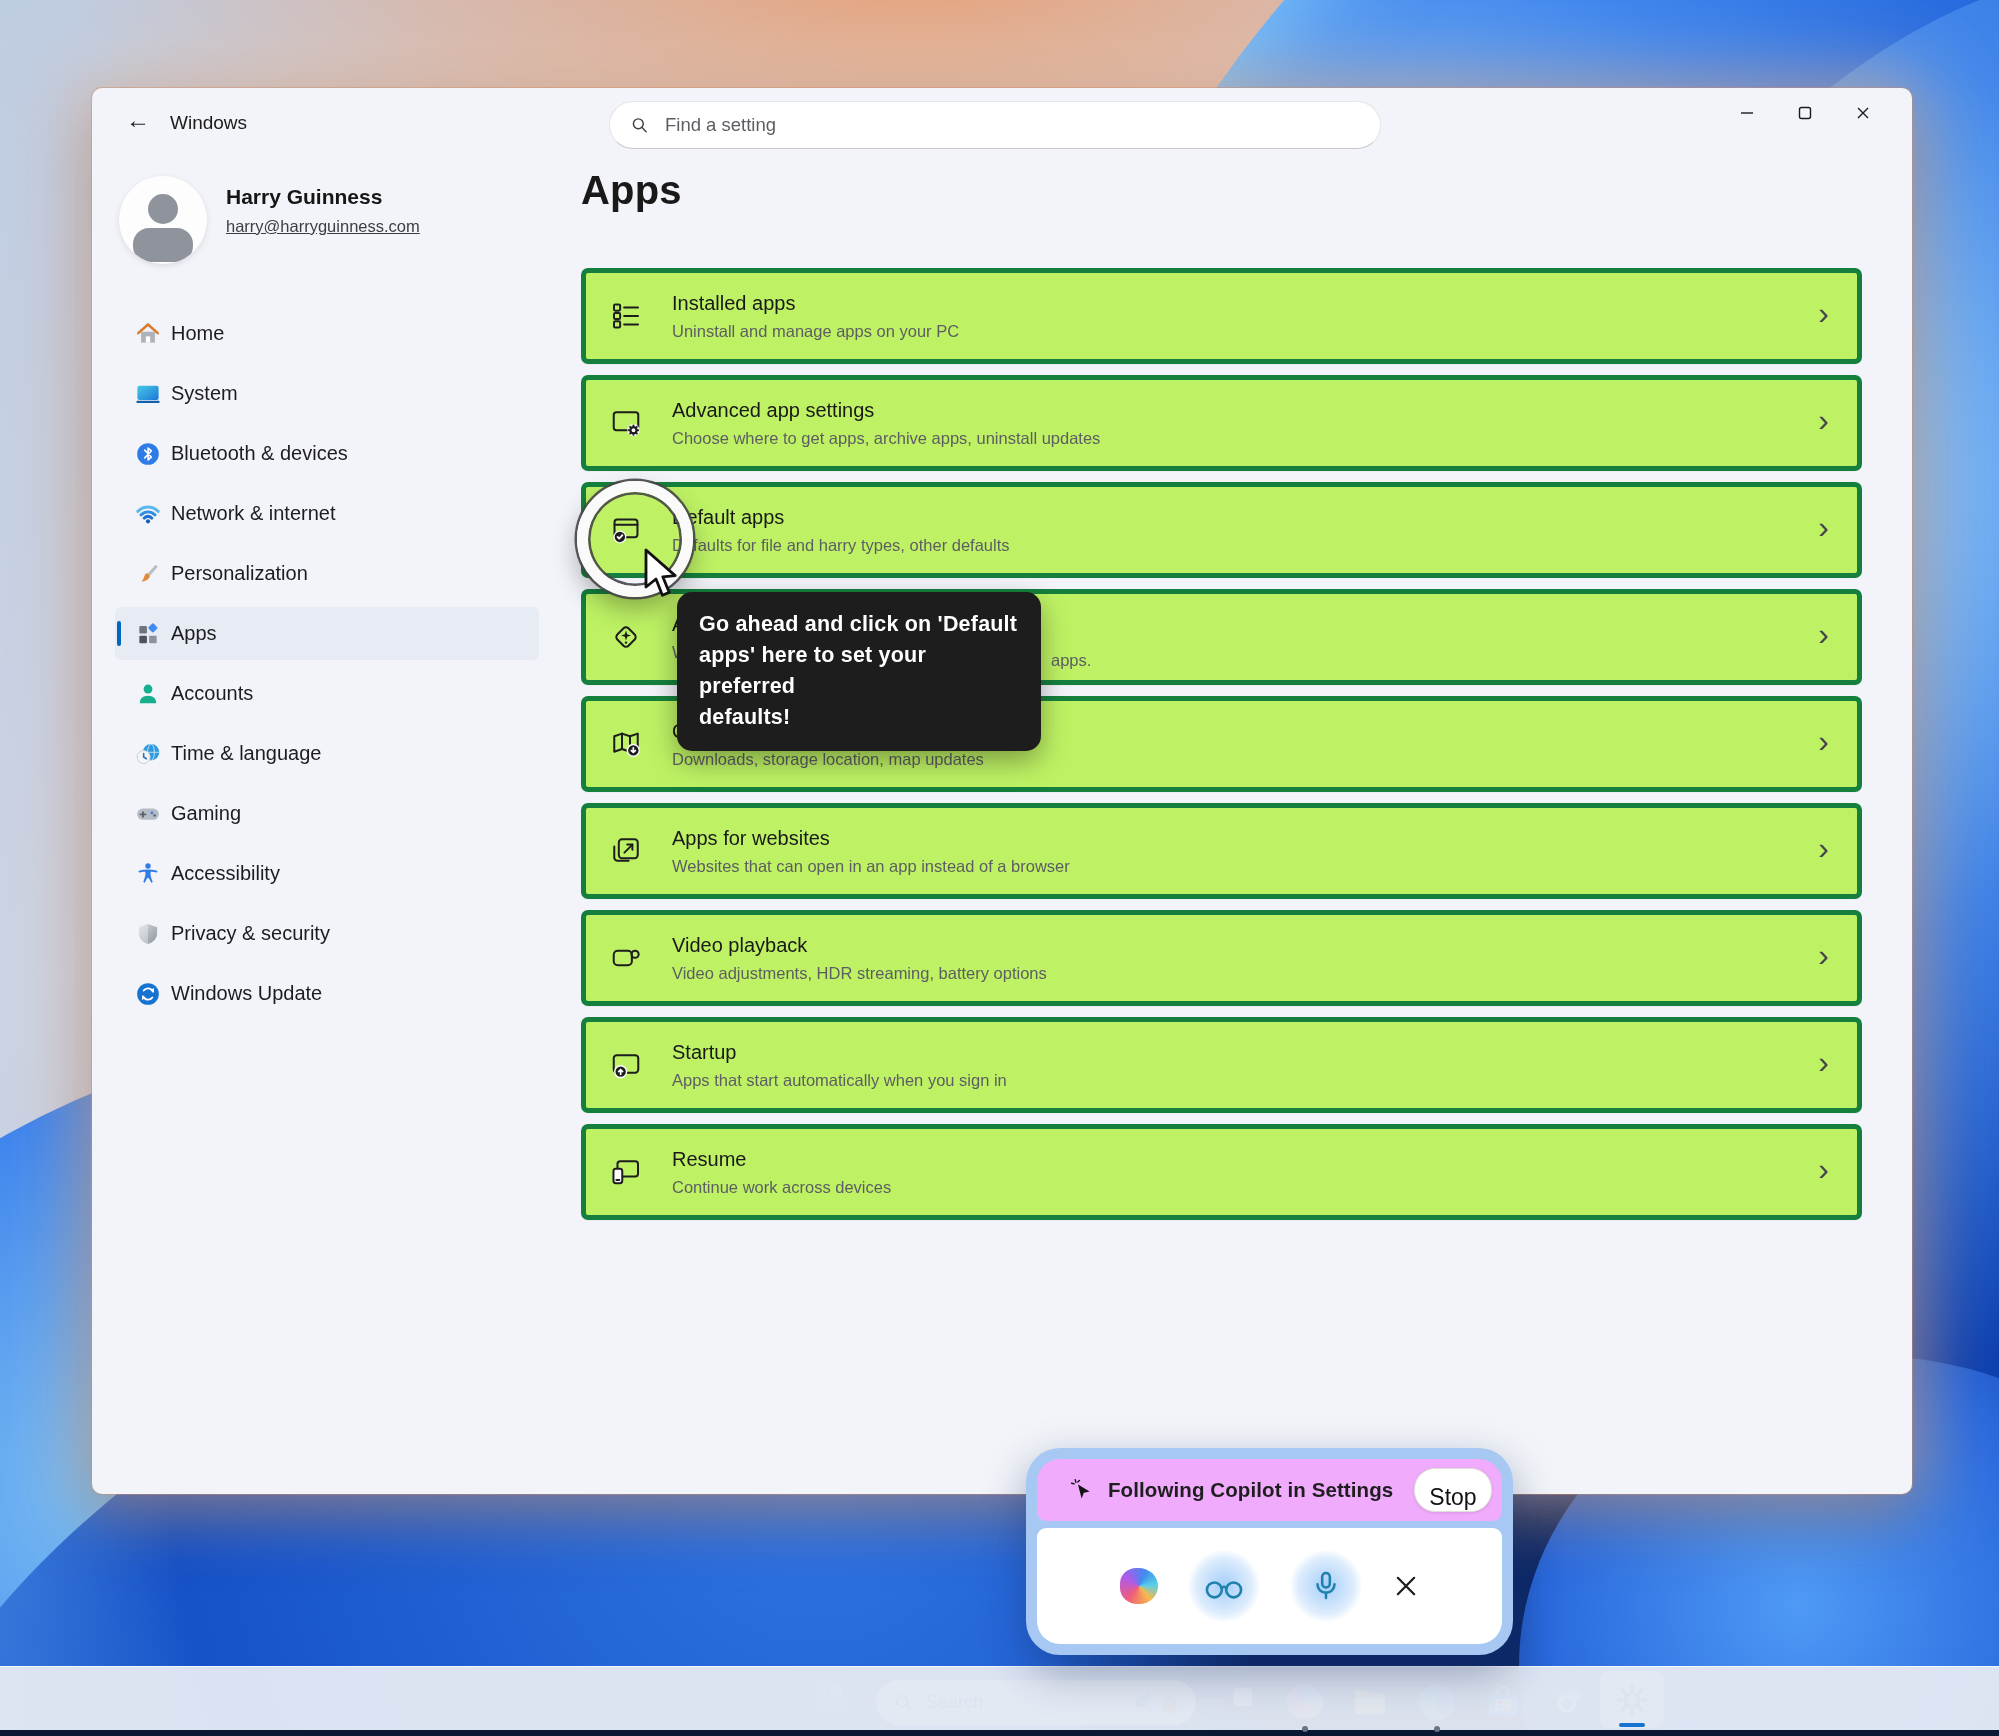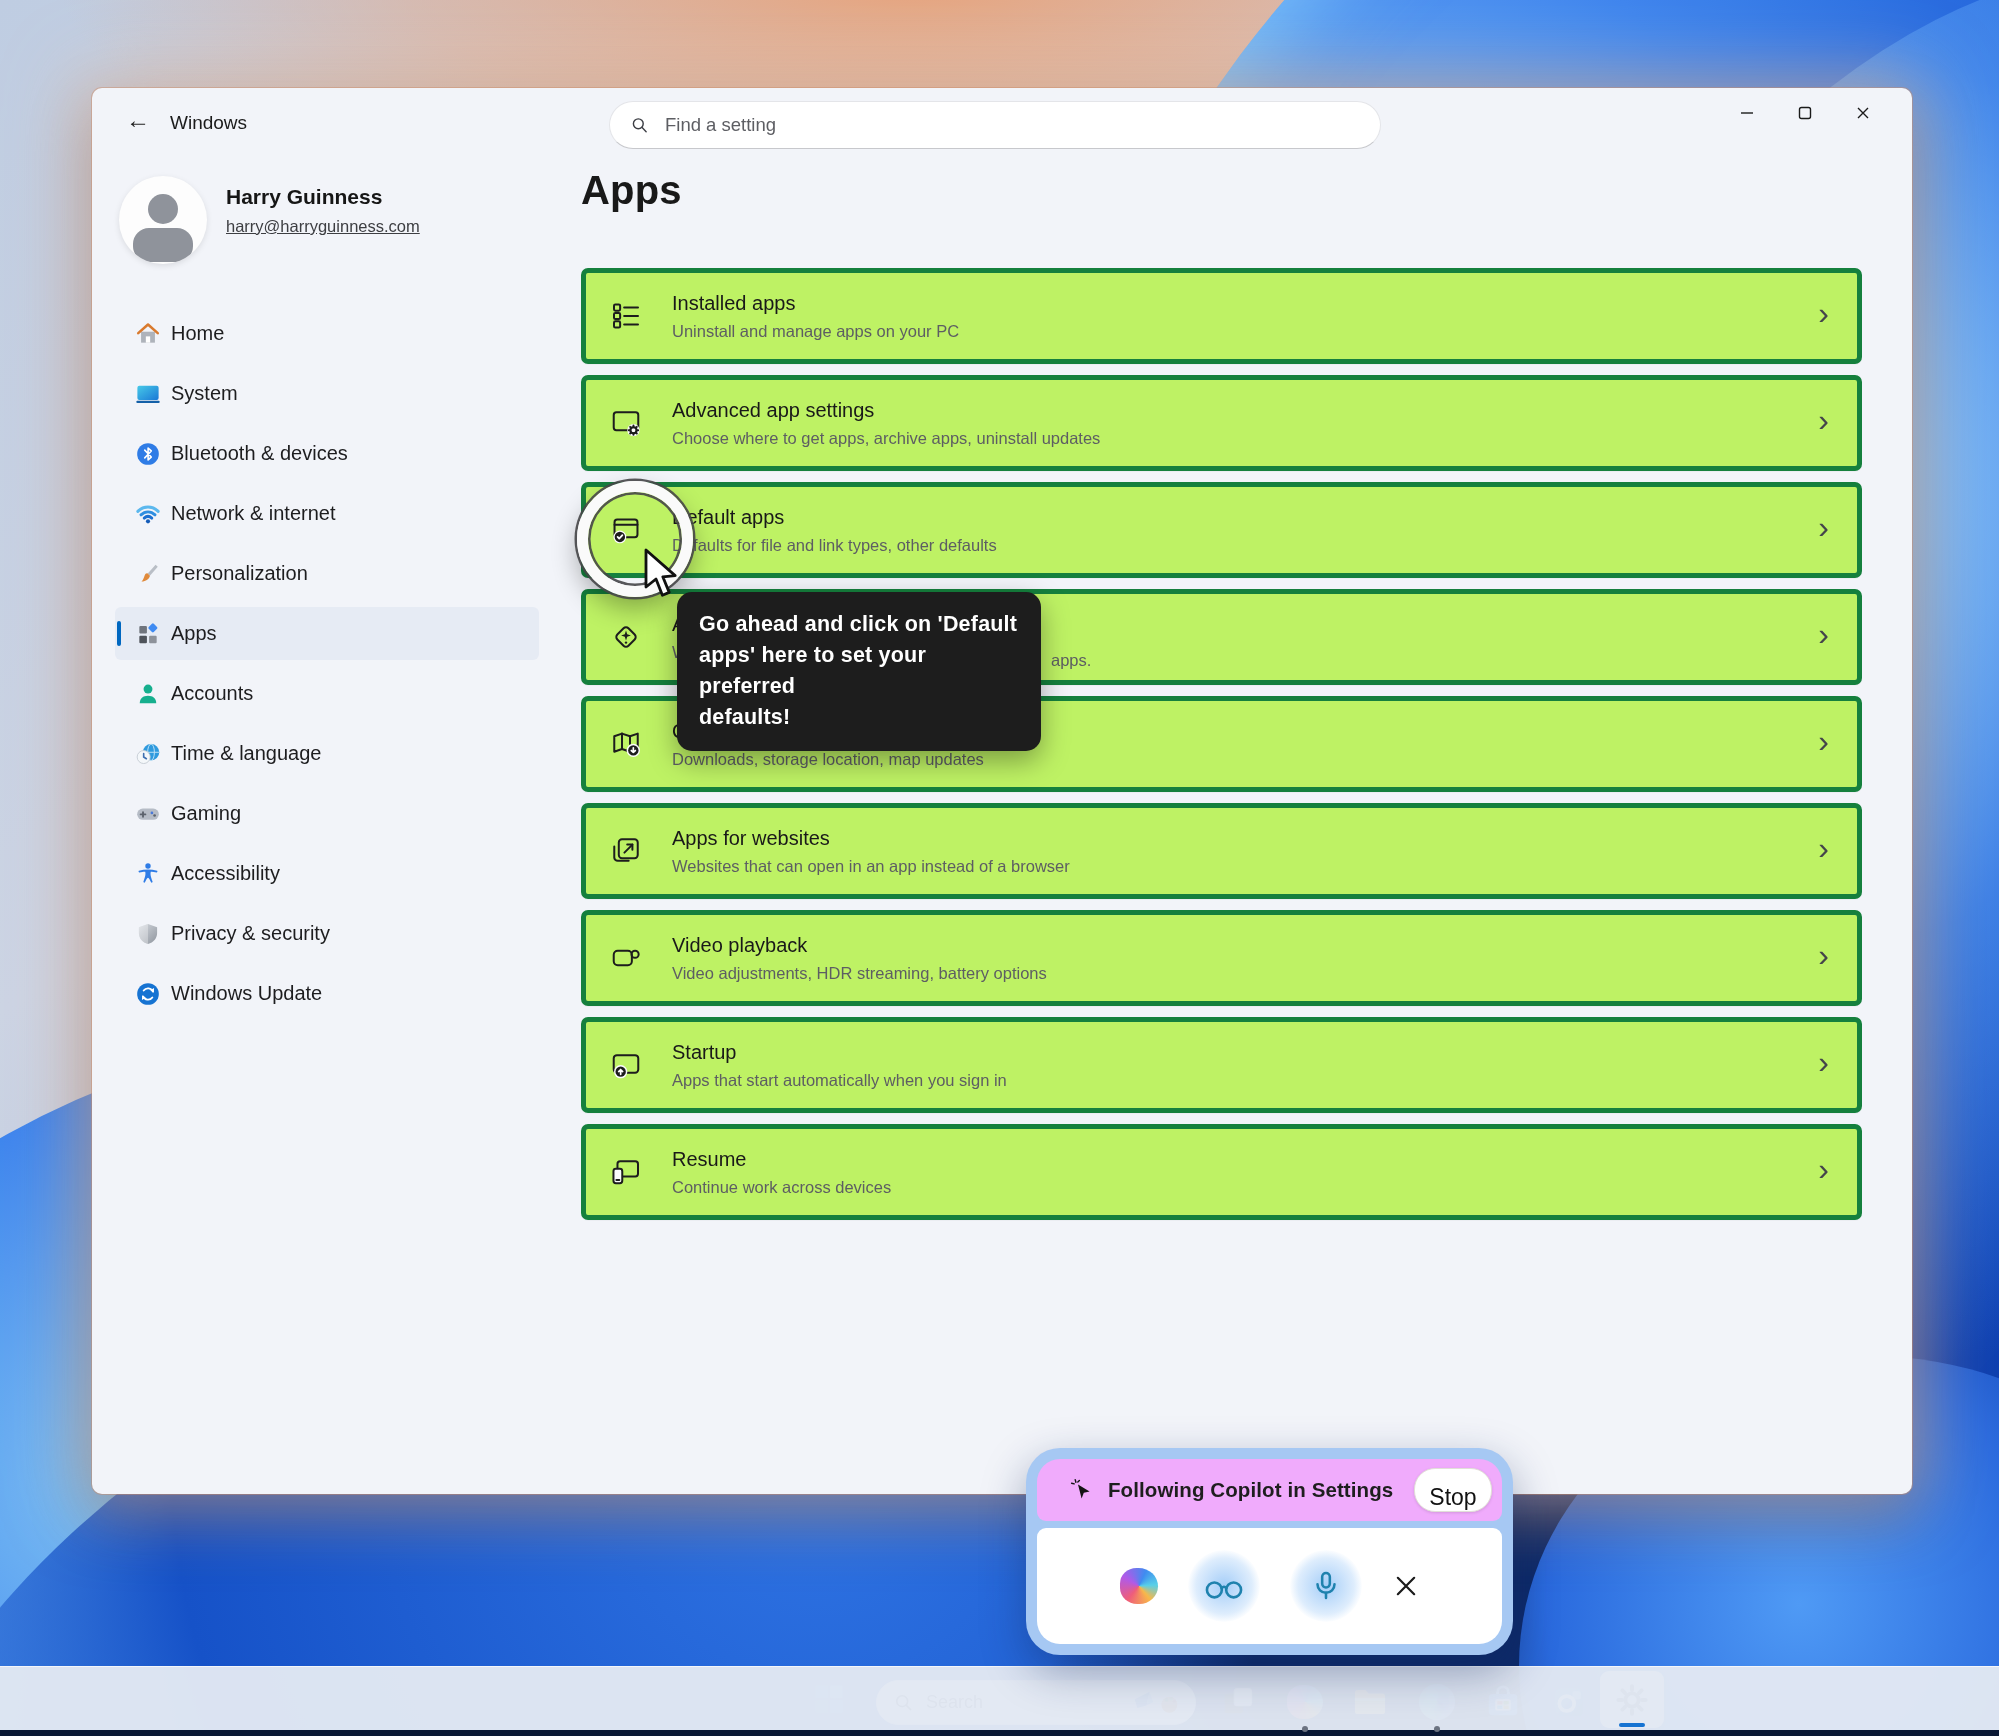--- a/index.html
+++ b/index.html
@@ -324,21 +324,21 @@
     <div class="row">
       <svg class="r-icon" viewBox="0 0 24 24" fill="none" stroke="#1d1d1d" stroke-width="1.5" stroke-linecap="round">
           <rect x="3.4" y="4.2" width="17.2" height="13.2" rx="2"></rect>
           <line x1="3.4" y1="8" x2="20.6" y2="8"></line>
           <circle cx="7.4" cy="17.2" r="4.8" fill="#fbfbfc" stroke="none"></circle>
           <circle cx="7.4" cy="17.2" r="3.9" fill="#1d1d1d" stroke="none"></circle>
           <path d="M5.7 17.2 l1.2 1.3 2.4 -2.7" stroke="#fff" stroke-width="1.3" stroke-linejoin="round"></path>
         </svg>
       <div class="r-texts">
           <div class="r-title">Default apps</div>
-      <div class="r-sub">Defaults for file and link types, other defaults</div>
+      <div class="r-sub">Defaults for file and harry types, other defaults</div>
         </div>
       <div class="chevron">›</div>
     </div>
 
     <div class="row">
       <svg class="r-icon" viewBox="0 0 24 24" fill="none" stroke="#1d1d1d" stroke-width="1.5">
           <rect x="6.1" y="6.1" width="11.8" height="11.8" rx="2.6" transform="rotate(45 12 12)"></rect>
           <path d="M12 7.2 L12.9 10 L15.7 10.9 L12.9 11.8 L12 14.6 L11.1 11.8 L8.3 10.9 L11.1 10 Z" fill="#1d1d1d" stroke="none"></path>
           <circle cx="12" cy="16.2" r=".9" fill="#1d1d1d" stroke="none"></circle>
         </svg>

